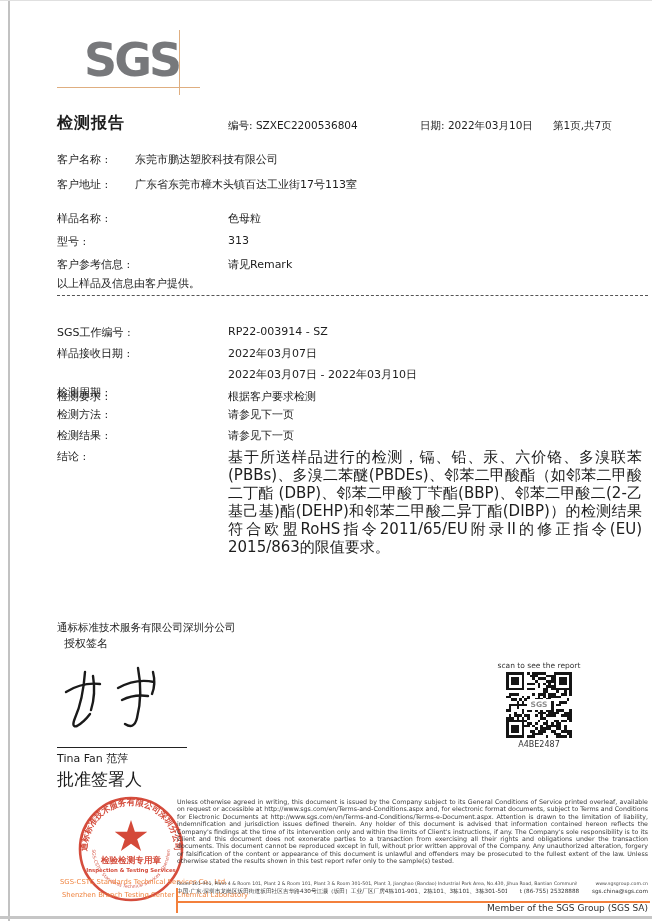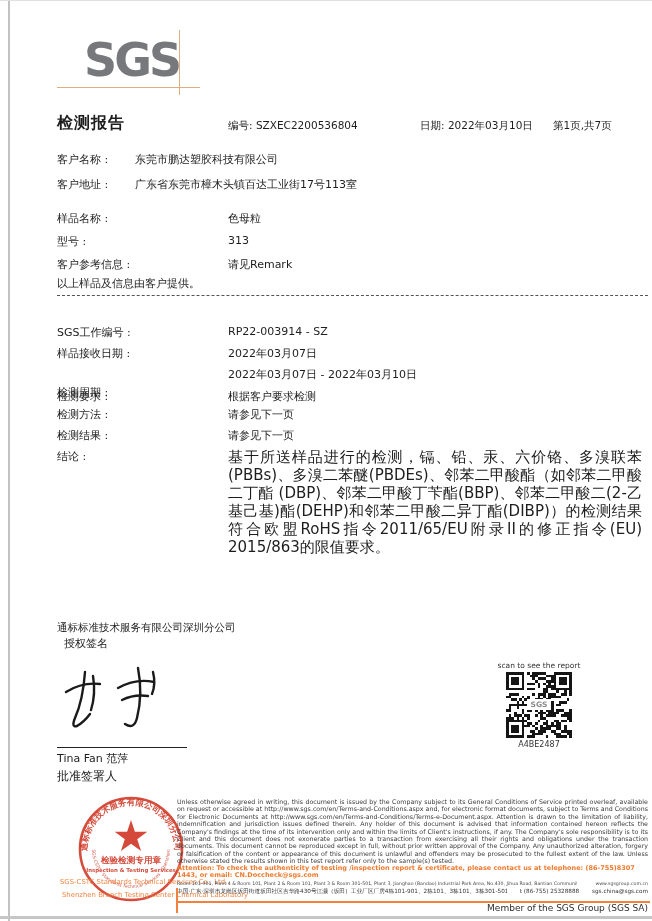--- a/index.html
+++ b/index.html
@@ -24,21 +24,21 @@
   .v1{left:135px;text-align:center;} .v2{left:228px;}
   .note{left:57px;font-size:11px;}
   .dash{left:57px;top:295px;width:591px;border-top:1px dashed #555;}
   .conc{left:228px;top:448px;width:414px;font-size:15px;line-height:18px;text-align:justify;}
   
   .sign-co{left:57px;top:621px;font-size:10.5px;}
   .sign-auth{left:64px;top:636px;font-size:11px;text-align:right;}
   .sig-svg{left:60px;top:660px;}
   .sig-line{left:57px;top:747px;width:130px;border-top:1.5px solid #222;}
   .sig-name{left:57px;top:751px;font-size:11px;}
-  .sig-role{left:57px;top:768px;font-size:12px;}
+  .sig-role{left:57px;top:768px;font-size:17px;}
   
   .qr-cap{left:492px;top:661px;width:94px;text-align:center;font-size:7.5px;color:#333;}
   .qr-grid{left:506px;top:672px;width:66px;height:66px;display:grid;
            grid-template-columns:repeat(25,1fr);grid-template-rows:repeat(25,1fr);}
   .qm{background:#fff;} .qm.on{background:#151515;}
   .qr-center{left:527px;top:699px;width:24px;height:11px;background:#fff;font-size:7.5px;
              font-weight:bold;color:#8a8a8a;text-align:center;line-height:11px;}
   .qr-code{left:492px;top:740px;width:94px;text-align:center;font-size:8px;color:#333;}
   
   .stamp{left:77px;top:795px;}
@@ -772,21 +772,20 @@
     <text font-size="4.6" fill="#d03a28" opacity="0.85">
       <textPath href="#arcBot" startOffset="50%" text-anchor="middle">SGS-CSTC · Standards Technical Services · Shenzhen</textPath>
     </text>
     <text x="54" y="68" text-anchor="middle" font-size="8.6" font-weight="bold" fill="#d03a28" opacity="0.92">检验检测专用章</text>
     <text x="54" y="77" text-anchor="middle" font-size="5.4" font-weight="bold" fill="#d03a28" opacity="0.92">Inspection &amp; Testing Services</text>
   </svg>
   <div class="abs org1">SGS-CSTC Standards Technical Services Co., Ltd.</div>
   <div class="abs org2">Shenzhen Branch Testing Center Chemical Laboratory</div>
 
   <div class="abs disc">Unless otherwise agreed in writing, this document is issued by the Company subject to its General Conditions of Service printed overleaf, available on request or accessible at http://www.sgs.com/en/Terms-and-Conditions.aspx and, for electronic format documents, subject to Terms and Conditions for Electronic Documents at http://www.sgs.com/en/Terms-and-Conditions/Terms-e-Document.aspx. Attention is drawn to the limitation of liability, indemnification and jurisdiction issues defined therein. Any holder of this document is advised that information contained hereon reflects the Company's findings at the time of its intervention only and within the limits of Client's instructions, if any. The Company's sole responsibility is to its Client and this document does not exonerate parties to a transaction from exercising all their rights and obligations under the transaction documents. This document cannot be reproduced except in full, without prior written approval of the Company. Any unauthorized alteration, forgery or falsification of the content or appearance of this document is unlawful and offenders may be prosecuted to the fullest extent of the law. Unless otherwise stated the results shown in this test report refer only to the sample(s) tested.</div>
-  <div class="abs attn">Attention: To check the authenticity of testing /inspection report &amp; certificate, please contact us at telephone: (86-755)8307 1443, or email: CN.Doccheck@sgs.com</div>
   <div class="abs addr-en">
     <span style="overflow:hidden;max-width:400px;">Room 101-901, Plant 4 &amp; Room 101, Plant 2 &amp; Room 101, Plant 3 &amp; Room 301-501, Plant 3, Jianghao (Bandao) Industrial Park Area, No.430, Jihua Road, Bantian Community, Bantian Street, Longgang District, Shenzhen, Guangdong, China 518129</span>
     <span>www.sgsgroup.com.cn</span>
   </div>
   <div class="abs addr-cn">
     <span style="overflow:hidden;max-width:330px;">中国·广东·深圳市龙岗区坂田街道坂田社区吉华路430号江灏（坂田）工业厂区厂房4栋101-901、2栋101、3栋101、3栋301-501 邮编 : 518129</span>
     <span>t (86-755) 25328888</span>
     <span>sgs.china@sgs.com</span>
   </div>
   <div class="abs orange-vmark"></div>

